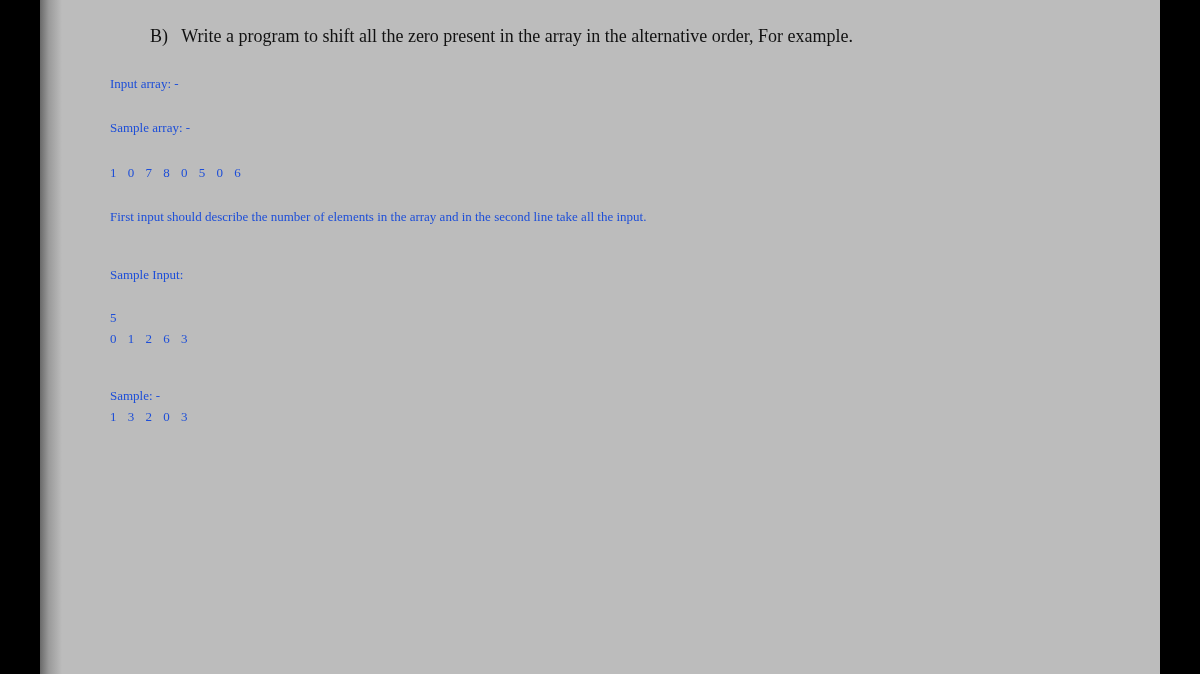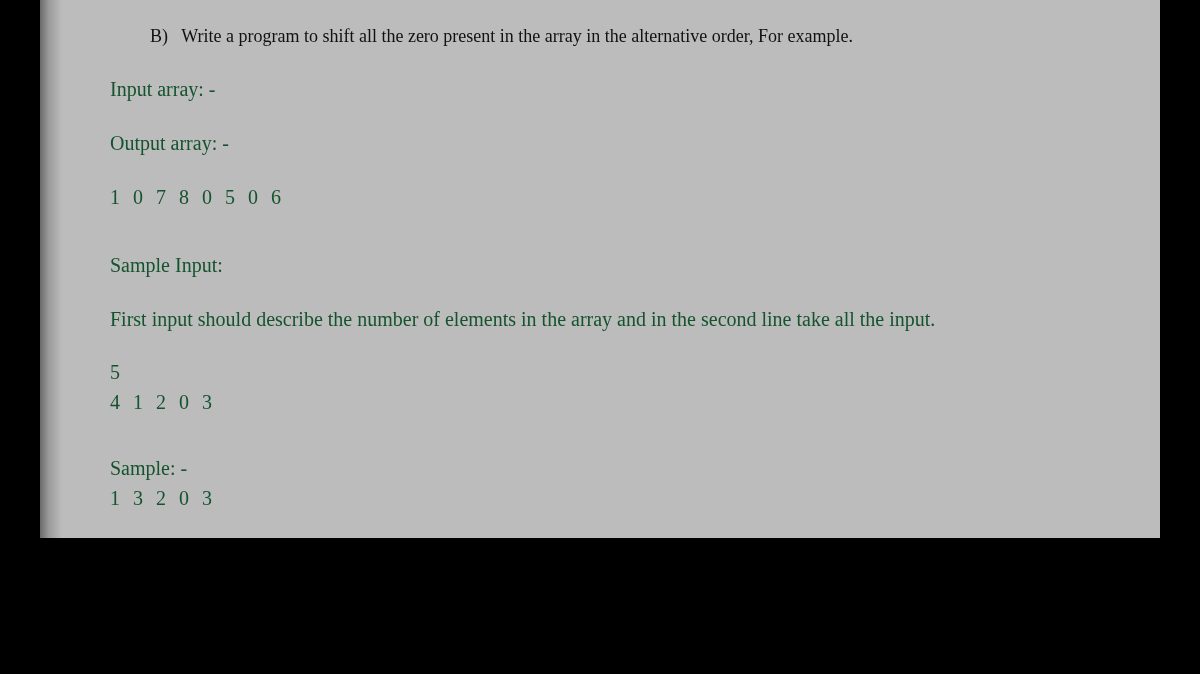--- a/index.html
+++ b/index.html
@@ -13,43 +13,43 @@
       height: 674px;
       font-family: Georgia, 'Times New Roman', serif;
       display: flex;
       justify-content: center;
       align-items: flex-start;
       overflow: hidden;
     }
     .page {
       background: #bcbcbc;
       width: 1120px;
-      height: 538px;
+      height: 674px;
       padding: 24px 70px 40px 70px;
       position: relative;
     }
     .page::before {
       content: "";
       position: absolute;
       left: 0;
       top: 0;
       height: 100%;
       width: 22px;
       background: linear-gradient(to right, #6a6a6a 0%, #9a9a9a 40%, #bcbcbc 100%);
     }
     .question-title {
       font-size: 18px;
       color: #111;
       margin-left: 40px;
       margin-bottom: 26px;
       line-height: 1.4;
     }
     .para {
-      font-size: 20px;
-      color: #14532d;
+      font-size: 13px;
+      color: #1d4ed8;
       margin-bottom: 26px;
       line-height: 1.4;
     }
     .block {
       margin-bottom: 24px;
     }
     .tight {
       margin-bottom: 4px;
       line-height: 1.3;
     }
@@ -66,30 +66,30 @@
 <div class="page">
 
   <div class="question-title">
     <span>B)</span>
     <span>&nbsp;</span>
     <span>Write a program to shift all the zero present in the array in the alternative order, For example.</span>
   </div>
 
   <div class="para">Input array: -</div>
 
-  <div class="para">Output array: -</div>
+  <div class="para">Sample array: -</div>
   <div class="para spaced-digits">1 0 7 8 0 5 0 6</div>
+
+  <div class="para">First input should describe the number of elements in the array and in the second line take all the input.</div>
 
   <div class="para gap-large">Sample Input:</div>
 
-  <div class="para">First input should describe the number of elements in the array and in the second line take all the input.</div>
-
   <div class="block">
     <div class="para tight">5</div>
-    <div class="para tight spaced-digits">4 1 2 0 3</div>
+    <div class="para tight spaced-digits">0 1 2 6 3</div>
   </div>
 
   <div class="block gap-large">
     <div class="para tight">Sample: -</div>
     <div class="para tight spaced-digits">1 3 2 0 3</div>
   </div>
 
 </div>
 
 </body></html>

